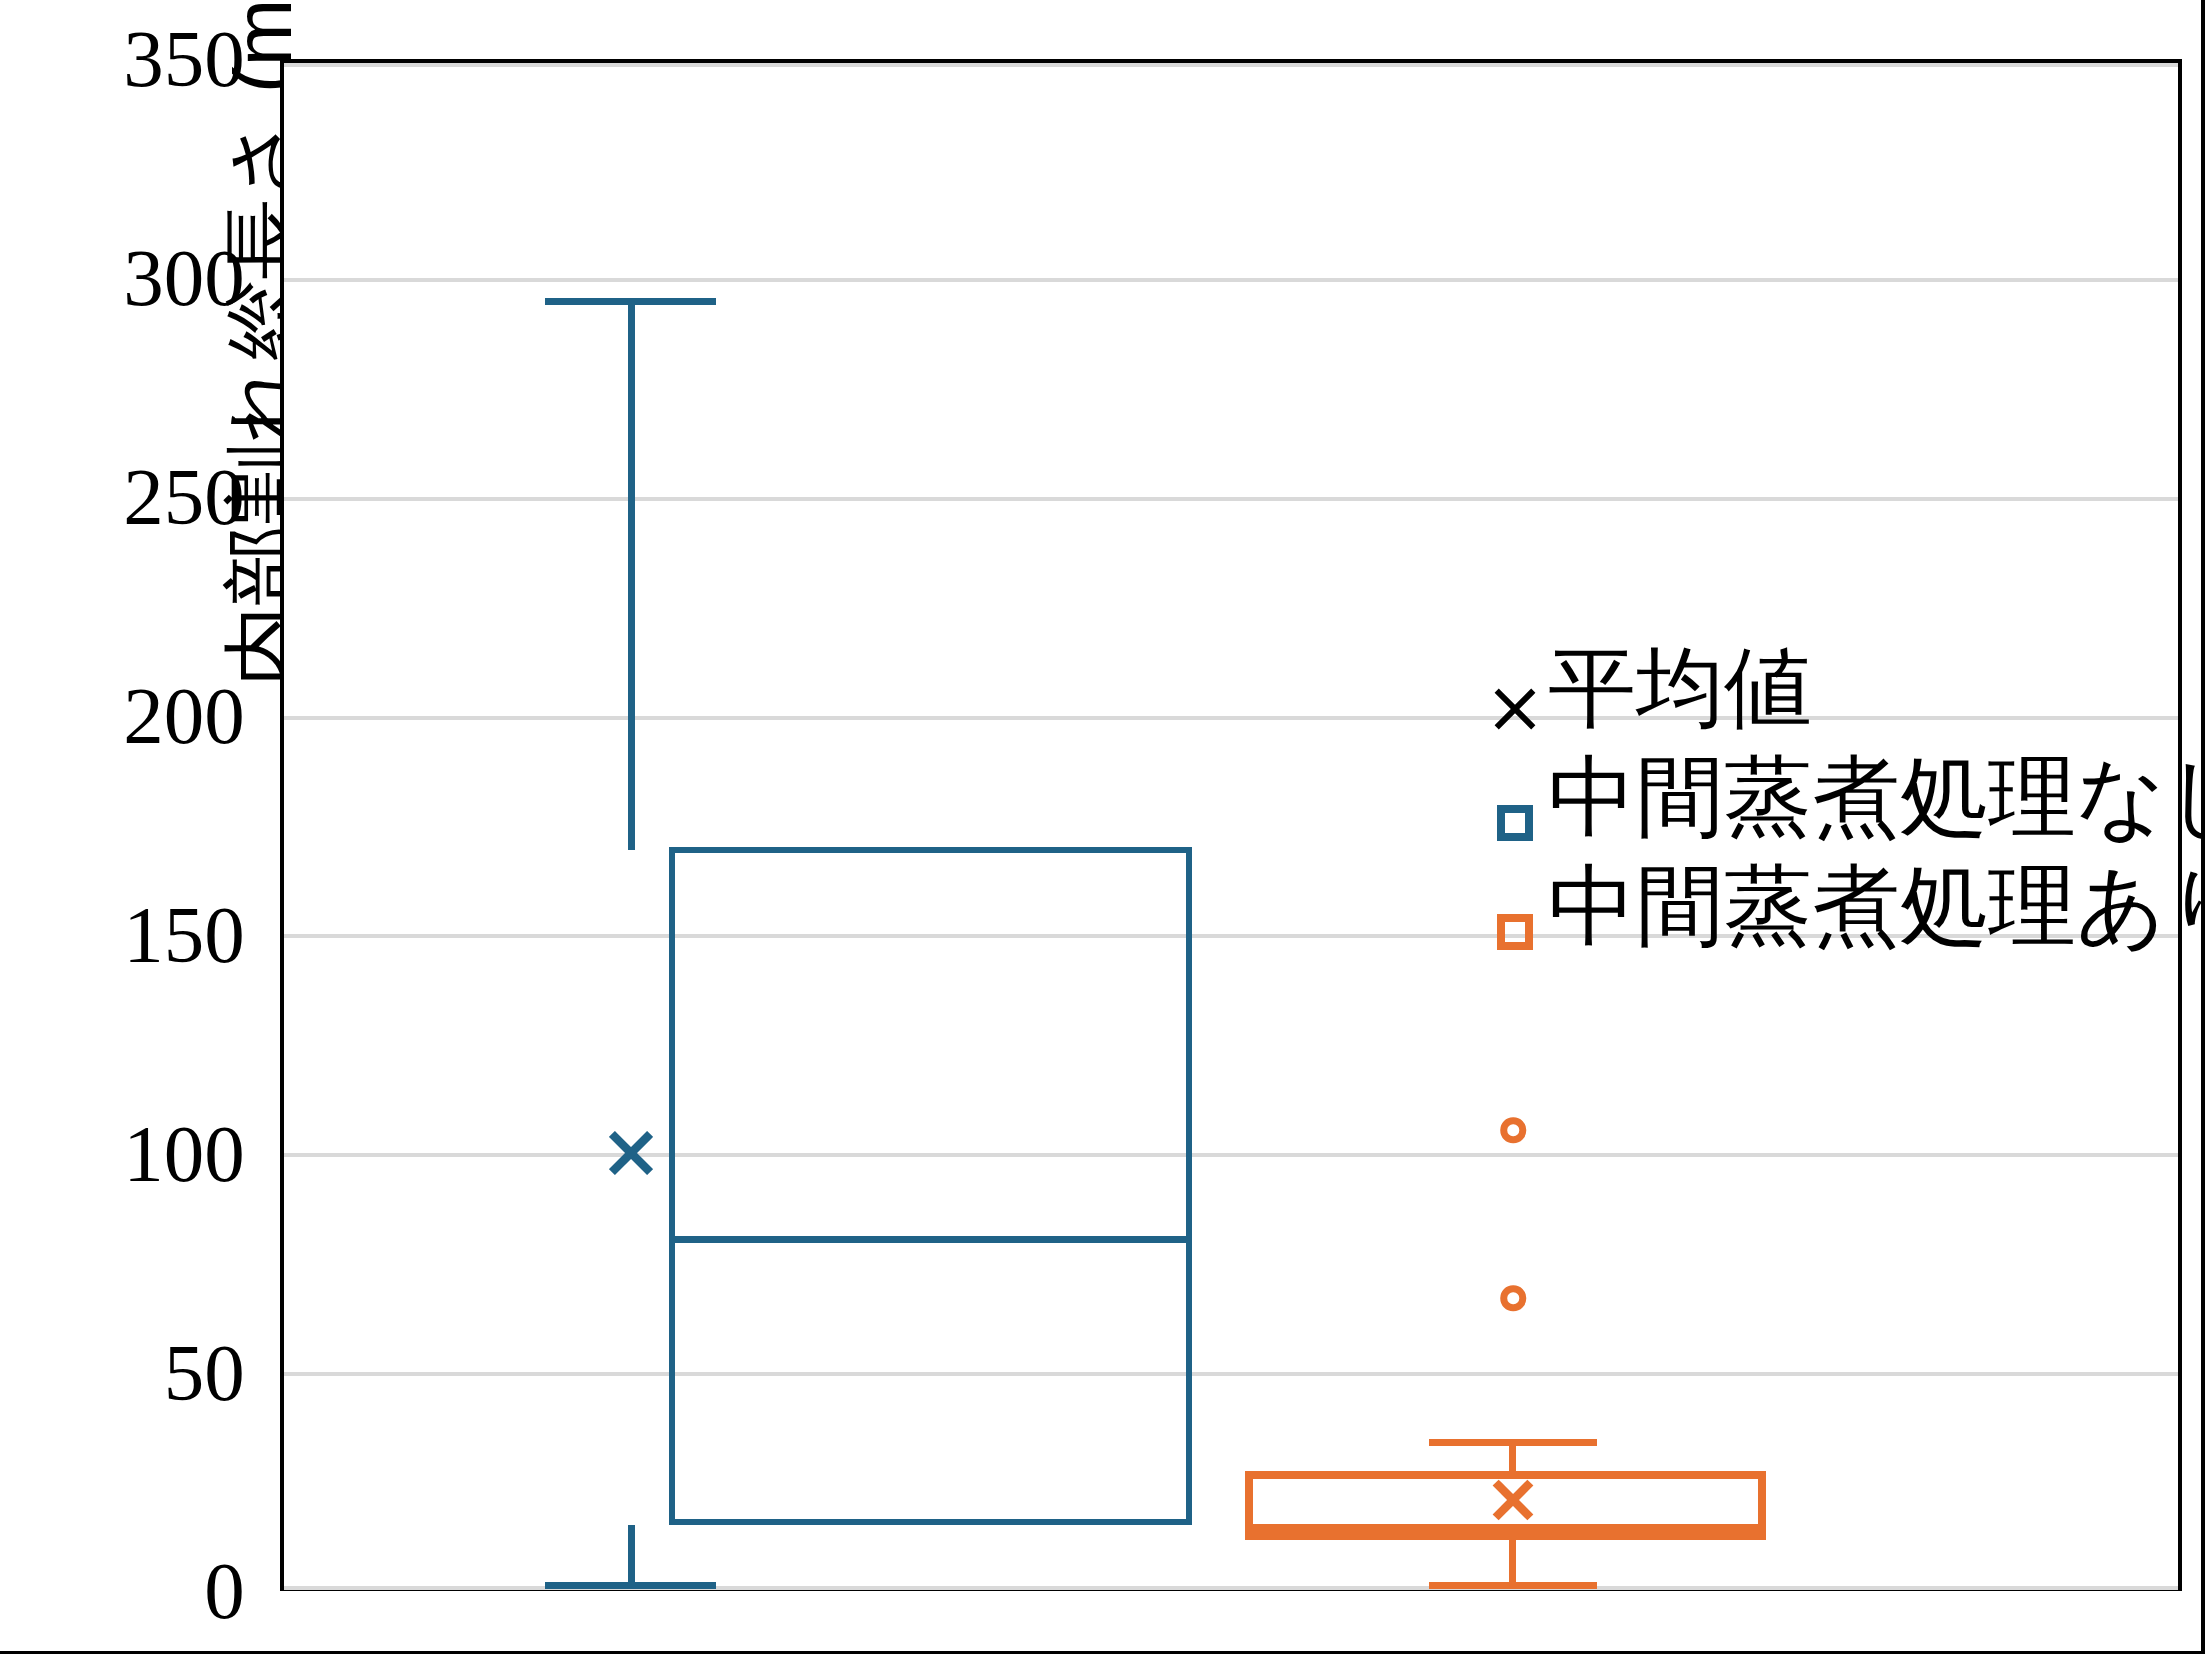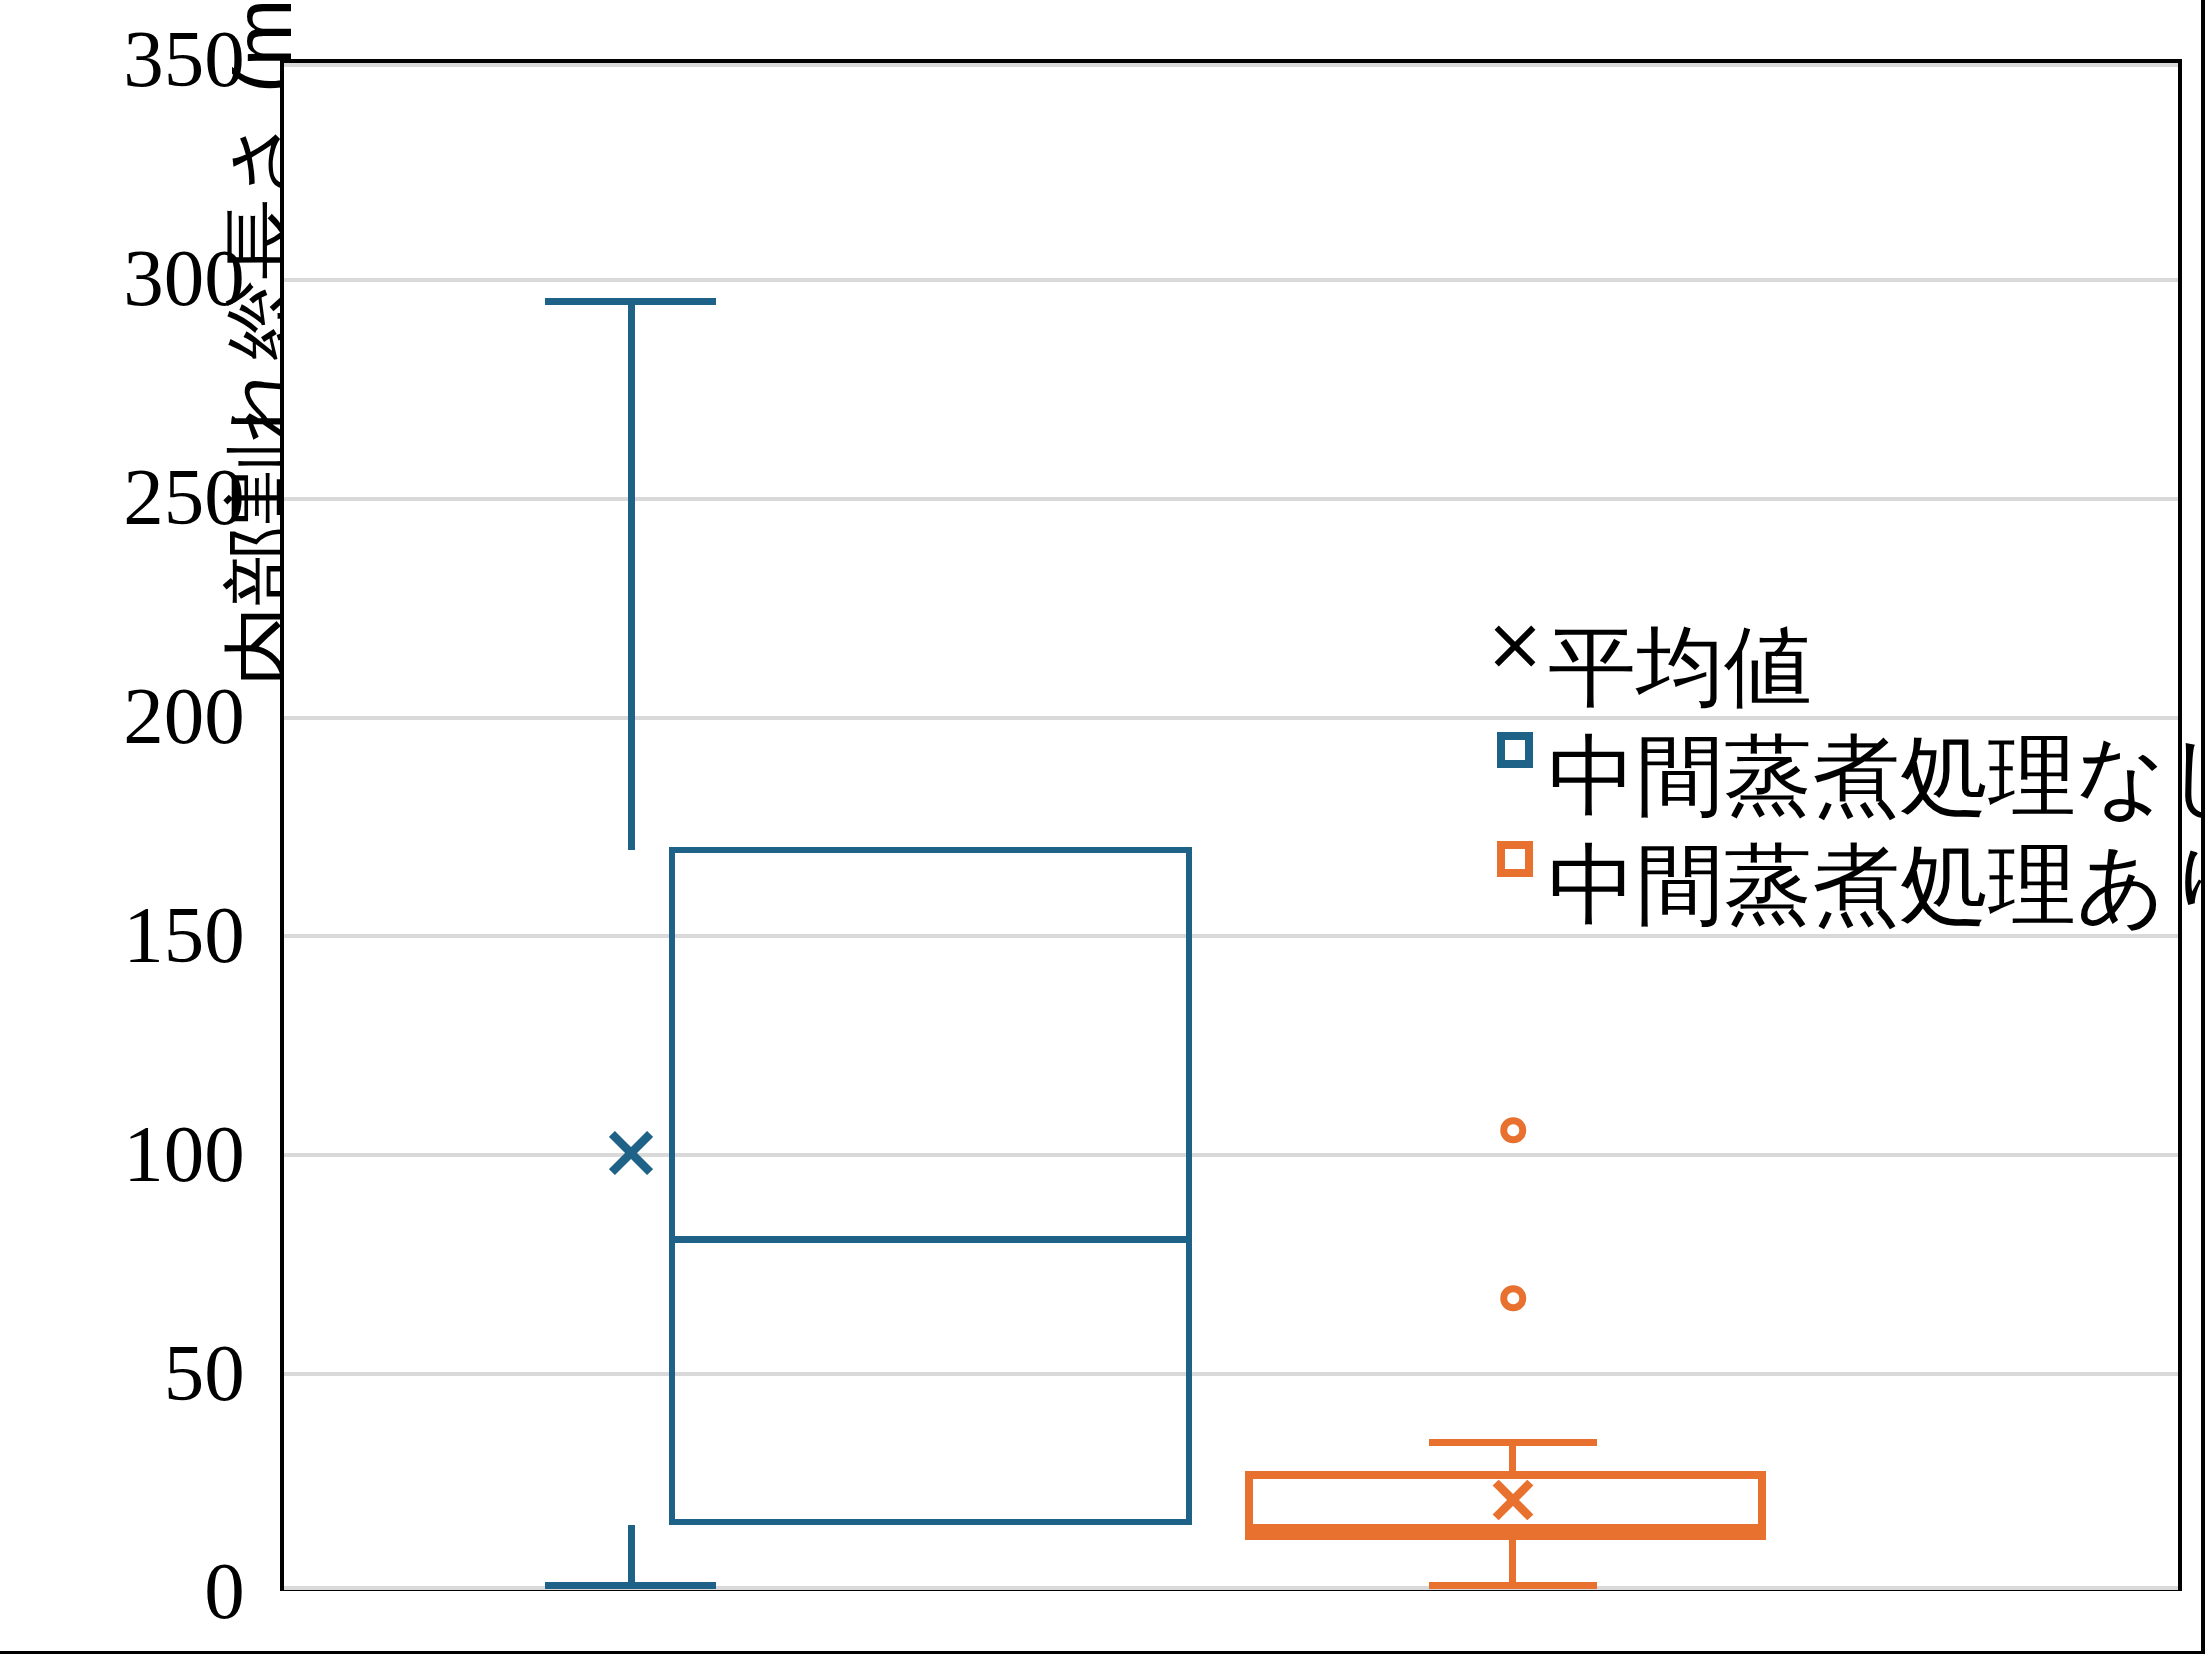--- a/index.html
+++ b/index.html
@@ -112,21 +112,21 @@
   }
   
   .legend {
     position: absolute;
     left: 1478px;
     top: 619px;
     width: 704px;
   }
   .legend-row {
     display: flex;
-    align-items: flex-start;
+    align-items: flex-end;
     height: 109px;
   }
   .legend-marker {
     width: 66px;
     flex: 0 0 66px;
     display: flex;
     align-items: center;
     justify-content: center;
   }
   .legend-sq {

